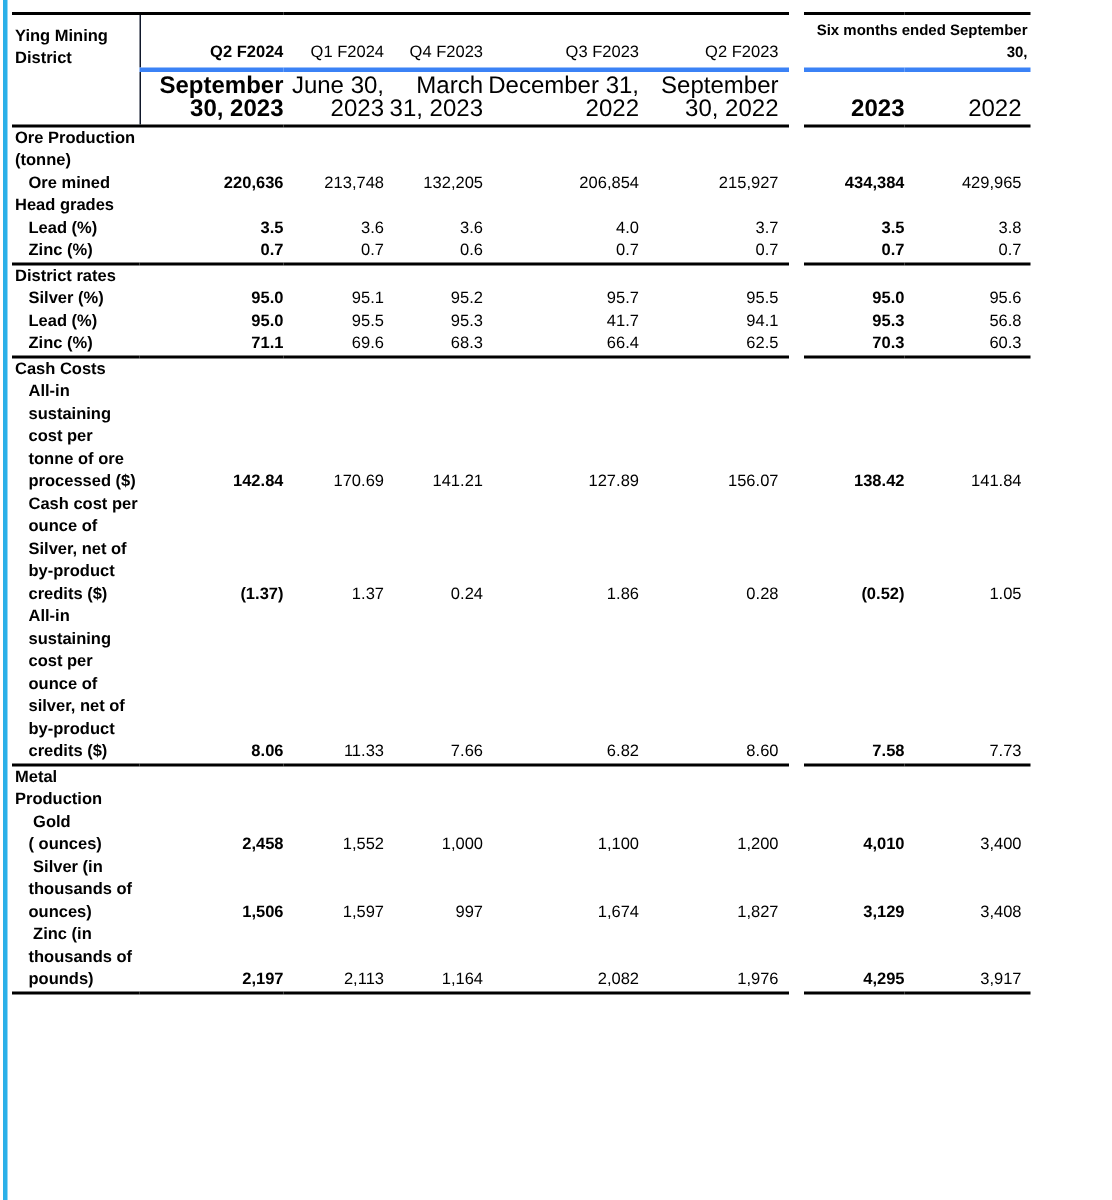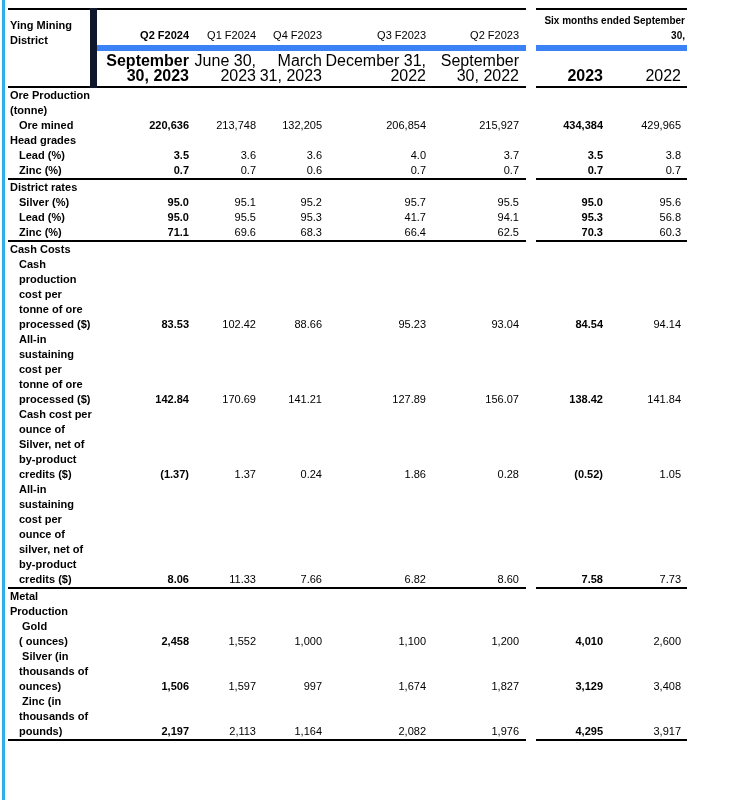--- a/index.html
+++ b/index.html
@@ -31,22 +31,22 @@
   }
   .sub { padding-left:11px; }
   .bold { font-weight:bold; }
   .c5pad { padding-right:7px; }
   .c7pad { padding-right:6px; }
   .gap { border:none !important; }
 
   
   tr.hrow-a > * { border-top:2px solid #000; padding-top:3px; }
   tr.hrow-a > .gap { border-top:none; }
-  tr.hrow-a th.qh, tr.hrow-a th.sixh { border-bottom:6px solid #3b82f6; padding-bottom:2px; }
-  tr.hrow-a th.corner, tr.hrow-b th.corner2 { border-right:7px solid #0f172a; }
+  tr.hrow-a th.qh, tr.hrow-a th.sixh { border-bottom:3px solid #3b82f6; padding-bottom:2px; }
+  tr.hrow-a th.corner, tr.hrow-b th.corner2 { border-right:1px solid #0f172a; }
   tr.hrow-b > * { border-bottom:2px solid #000; padding-top:2px; padding-bottom:3px; font-size:16px; }
   tr.hrow-b > .gap { border-bottom:none; }
   th.sixh { font-size:10px; padding-right:2px; }
 
   
   tr.send > td { border-bottom:2px solid #000; }
   tr.send > td.gap { border-bottom:none; }
 </style>
 </head>
 <body>
@@ -195,35 +195,20 @@
         <td class="v bold"></td>
         <td class="v"></td>
         <td class="v"></td>
         <td class="v"></td>
         <td class="v c5pad"></td>
         <td class="gap"></td>
         <td class="v bold"></td>
         <td class="v c7pad"></td>
       </tr>
       <tr>
-        <td class="lbl sub">Cash
-production
-cost per
-tonne of ore
-processed ($)</td>
-        <td class="v bold">83.53</td>
-        <td class="v">102.42</td>
-        <td class="v">88.66</td>
-        <td class="v">95.23</td>
-        <td class="v c5pad">93.04</td>
-        <td class="gap"></td>
-        <td class="v bold">84.54</td>
-        <td class="v c7pad">94.14</td>
-      </tr>
-      <tr>
         <td class="lbl sub">All-in
 sustaining
 cost per
 tonne of ore
 processed ($)</td>
         <td class="v bold">142.84</td>
         <td class="v">170.69</td>
         <td class="v">141.21</td>
         <td class="v">127.89</td>
         <td class="v c5pad">156.07</td>
@@ -278,21 +263,21 @@
       <tr>
         <td class="lbl sub"> Gold
 ( ounces)</td>
         <td class="v bold">2,458</td>
         <td class="v">1,552</td>
         <td class="v">1,000</td>
         <td class="v">1,100</td>
         <td class="v c5pad">1,200</td>
         <td class="gap"></td>
         <td class="v bold">4,010</td>
-        <td class="v c7pad">2,600</td>
+        <td class="v c7pad">3,400</td>
       </tr>
       <tr>
         <td class="lbl sub"> Silver (in
 thousands of
 ounces)</td>
         <td class="v bold">1,506</td>
         <td class="v">1,597</td>
         <td class="v">997</td>
         <td class="v">1,674</td>
         <td class="v c5pad">1,827</td>

